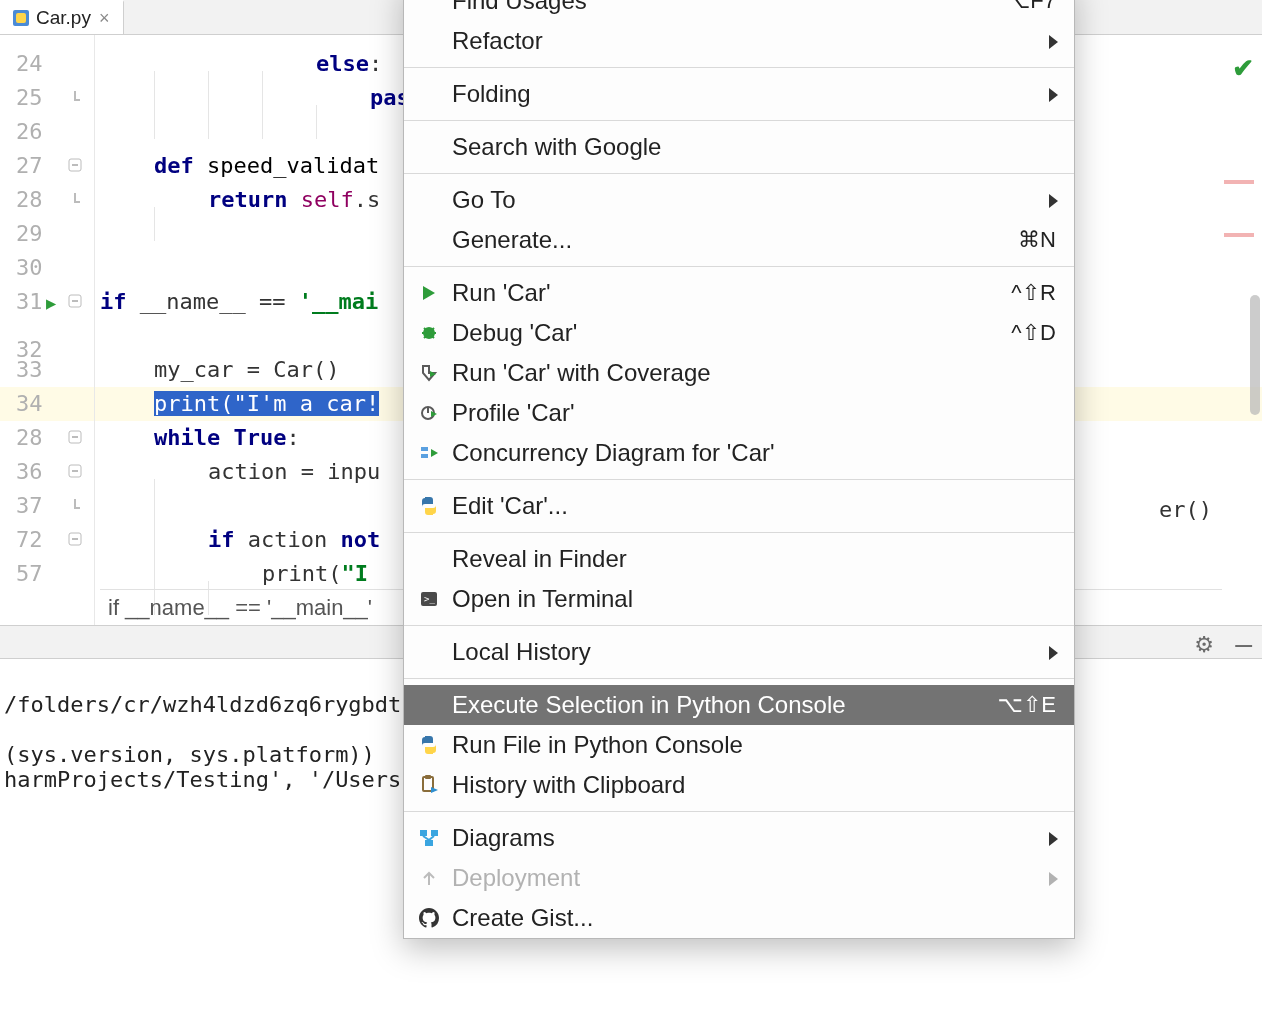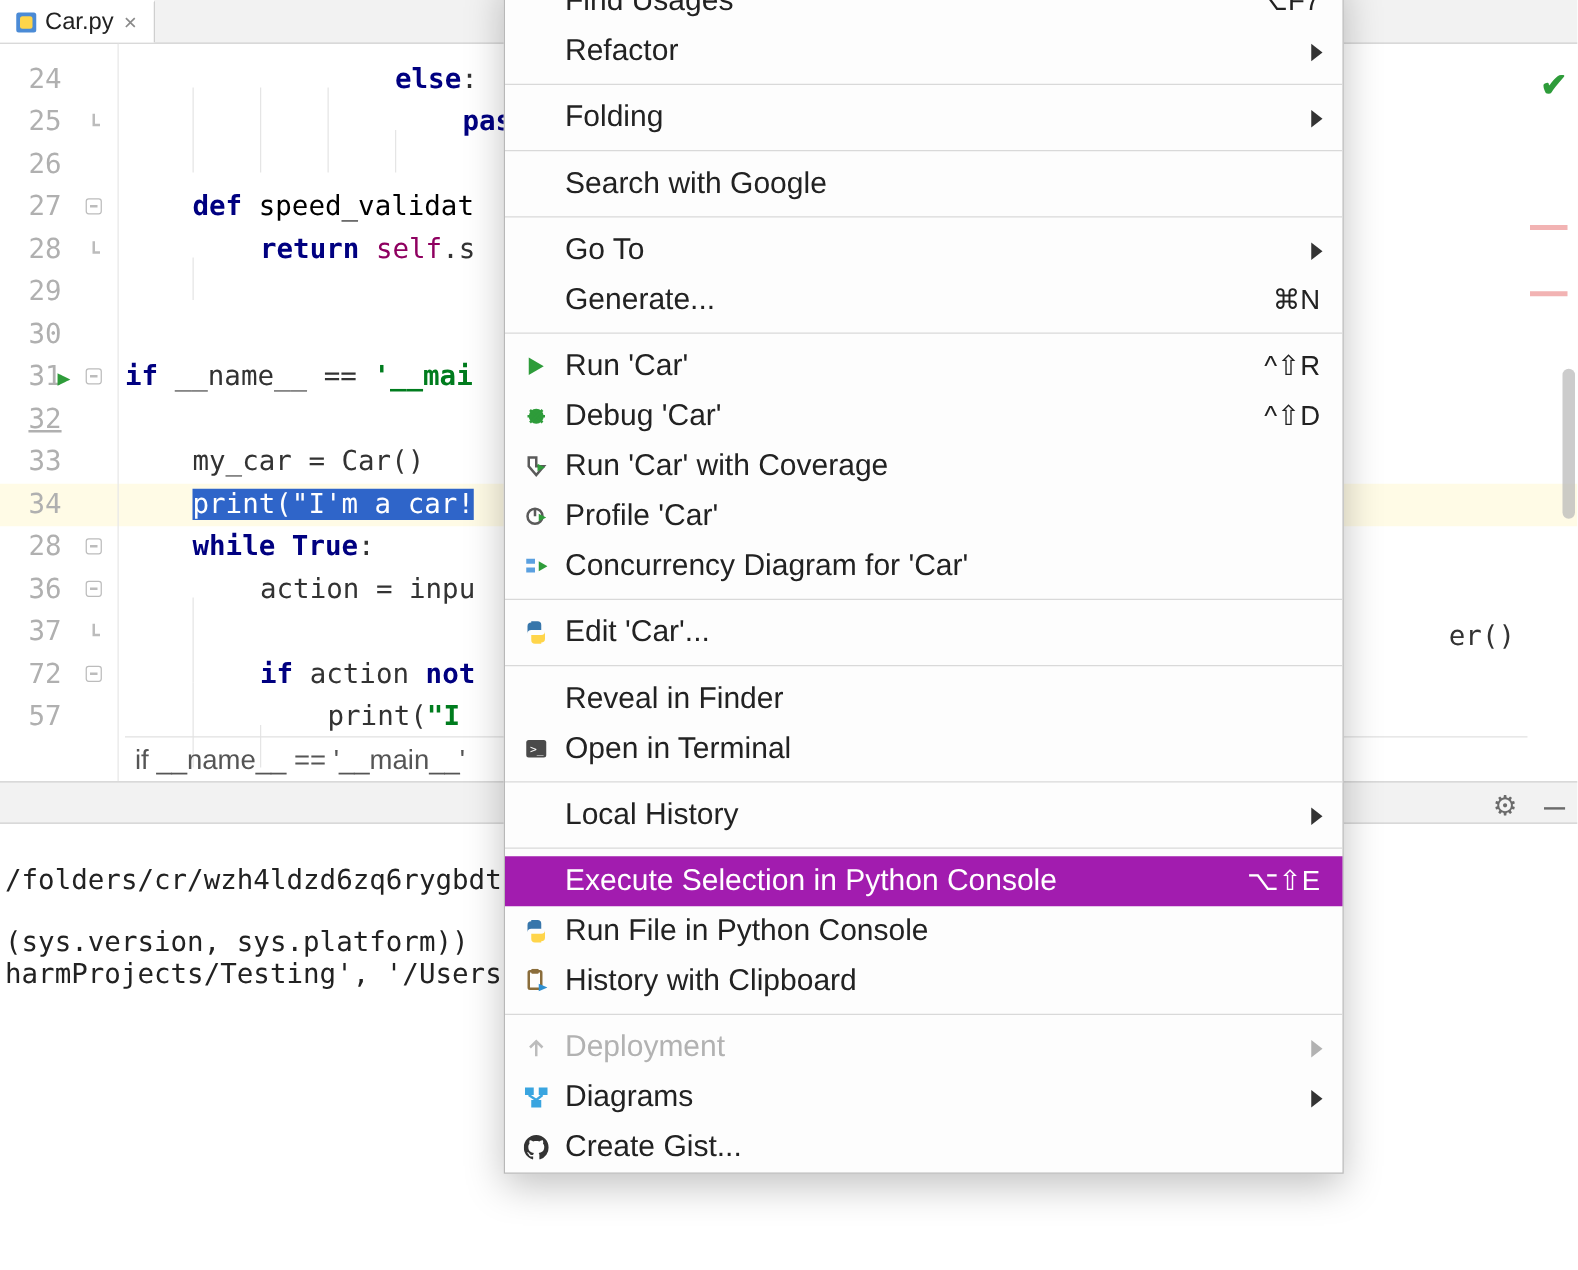--- a/index.html
+++ b/index.html
@@ -14,21 +14,21 @@
   
   .tab-bar { height:35px; border-bottom:1px solid #cfcfcf; background:#f2f2f2; display:flex; align-items:stretch; }
   .tab { display:flex; align-items:center; gap:6px; padding:0 12px; background:#fff; border-right:1px solid #cfcfcf; border-top:2px solid transparent; }
   .tab .py-icon { width:18px; height:18px; }
   .tab-name { font-size:19px; color:#222; }
   .tab-close { font-size:18px; color:#8a8a8a; padding:0 2px; }
 
   
   .editor-wrap { position:relative; height:590px; border-bottom:0; }
   .gutter { position:absolute; left:0; top:0; width:95px; height:100%; border-right:1px solid #e8e8e8; font-family: Menlo, Consolas, monospace; font-size:22px; color:#b0b0b0; }
-  .gutter .ln { position:absolute; right:38px; text-align:center; line-height:34px; height:34px; width:40px;}
+  .gutter .ln { position:absolute; right:38px; text-align:left; line-height:34px; height:34px; width:40px;}
   .gutter .fold { position:absolute; left:68px; width:16px; height:16px; }
   .run-glyph { position:absolute; left:46px; color:#2e9c3a; font-size:17px;}
   .code { position:absolute; left:100px; right:40px; top:0; font-family: Menlo, Consolas, monospace; font-size:22px; white-space:pre; }
   .row-bg { position:absolute; left:0; right:0; height:34px; }
   .row-bg.current { background:#fffbe6; }
   .code-line { position:absolute; left:0; height:34px; line-height:34px; }
   .kw { color:#000080; font-weight:bold; }
   .str { color:#007c1e; font-weight:bold; }
   .fn { color:#000; }
   .self { color:#8f0060; }
@@ -48,21 +48,21 @@
 
   .console { font-family: Menlo, Consolas, monospace; font-size:22px; color:#222; padding:8px 0 0 4px; white-space:pre; }
 
   
   .ctx { position:absolute; left:403px; top:-20px; width:672px; background:#fdfdfd; border:1px solid #b8b8b8; box-shadow:0 10px 30px rgba(0,0,0,.25); font-size:24px; }
   .ctx .sep { height:1px; background:#d9d9d9; margin:6px 0;}
   .ctx .mi { display:flex; align-items:center; height:40px; padding:0 16px 0 48px; position:relative; color:#222; }
   .ctx .mi.sub::after { content:""; position:absolute; right:16px; top:14px; border-left:9px solid #333; border-top:7px solid transparent; border-bottom:7px solid transparent; }
   .ctx .mi .sc { position:absolute; right:18px; color:#222; font-size:22px;}
   .ctx .mi.sel .sc { color:#fff;}
-  .ctx .mi.sel { background:#a21caf; color:#fff; }
+  .ctx .mi.sel { background:#737373; color:#fff; }
   .ctx .mi.dis { color:#b2b2b2; }
   .ctx .mi.dis.sub::after { border-left-color:#b2b2b2;}
   .ctx .ic { position:absolute; left:12px; width:26px; height:26px; display:flex; align-items:center; justify-content:center;}
 
   svg { display:block; }
 </style>
 </head>
 <body>
 
 <div class="tab-bar">
@@ -122,21 +122,21 @@
       <div class="ln" style="top: 182px;">29</div>
       <div class="ln" style="top: 216px;">30</div>
       <div class="ln" style="top: 250px;">31</div>
       <span class="fold" style="top: 259px;">
         <svg width="14" height="14">
           <rect x="1" y="1" width="12" height="12" rx="2" fill="none" stroke="#bcbcbc"></rect>
           <line x1="4" y1="7" x2="10" y2="7" stroke="#bcbcbc" stroke-width="2"></line>
         </svg>
       </span>
       <span class="run-glyph" style="top: 258px;">▶</span>
-      <div class="ln" style="top: 284px; text-decoration: underline;">32</div>
+      <div class="ln" style="top: 298px;">32</div>
       <div class="ln" style="top: 318px;">33</div>
       <div class="ln" style="top: 352px;">34</div>
       <div class="ln" style="top: 386px;">28</div>
       <span class="fold" style="top: 395px;">
         <svg width="14" height="14">
           <rect x="1" y="1" width="12" height="12" rx="2" fill="none" stroke="#bcbcbc"></rect>
           <line x1="4" y1="7" x2="10" y2="7" stroke="#bcbcbc" stroke-width="2"></line>
         </svg>
       </span>
       <div class="ln" style="top: 420px;">36</div>
@@ -306,40 +306,40 @@
     <span class="ic">
         <svg width="18" height="20">
           <rect x="3" y="2" width="10" height="14" rx="1" fill="none" stroke="#8a6d3b" stroke-width="2"></rect>
           <rect x="5" y="0" width="6" height="4" rx="1" fill="#8a6d3b"></rect>
           <polygon points="11,12 18,15 11,18" fill="#2f8fd0"></polygon>
         </svg>
       </span>
     <span>History with Clipboard</span>
   </div>
   <div class="sep"></div>
-  <div class="mi sub dis">
-    <span class="ic">
-        <svg width="18" height="18">
-          <path d="M9 16 L9 4 M4 9 L9 4 L14 9" fill="none" stroke="#bcbcbc" stroke-width="2"></path>
-        </svg>
-      </span>
-    <span>Deployment</span>
-  </div>
   <div class="mi sub">
     <span class="ic">
         <svg width="20" height="18">
           <rect x="1" y="1" width="7" height="6" fill="#3aa5e0"></rect>
           <rect x="12" y="1" width="7" height="6" fill="#3aa5e0"></rect>
           <rect x="6" y="11" width="8" height="6" fill="#3aa5e0"></rect>
           <line x1="4" y1="7" x2="10" y2="11" stroke="#3aa5e0" stroke-width="2"></line>
           <line x1="15" y1="7" x2="10" y2="11" stroke="#3aa5e0" stroke-width="2"></line>
         </svg>
       </span>
     <span>Diagrams</span>
   </div>
+  <div class="mi sub dis">
+    <span class="ic">
+        <svg width="18" height="18">
+          <path d="M9 16 L9 4 M4 9 L9 4 L14 9" fill="none" stroke="#bcbcbc" stroke-width="2"></path>
+        </svg>
+      </span>
+    <span>Deployment</span>
+  </div>
   <div class="mi">
     <span class="ic">
         <svg width="20" height="20" viewBox="0 0 16 16">
           <path fill="#333" d="M8 0C3.58 0 0 3.58 0 8c0 3.54 2.29 6.53 5.47 7.59.4.07.55-.17.55-.38 0-.19-.01-.82-.01-1.49-2.01.37-2.53-.49-2.69-.94-.09-.23-.48-.94-.82-1.13-.28-.15-.68-.52-.01-.53.63-.01 1.08.58 1.23.82.72 1.21 1.87.87 2.33.66.07-.52.28-.87.51-1.07-1.78-.2-3.64-.89-3.64-3.95 0-.87.31-1.59.82-2.15-.08-.2-.36-1.02.08-2.12 0 0 .67-.21 2.2.82.64-.18 1.32-.27 2-.27.68 0 1.36.09 2 .27 1.53-1.04 2.2-.82 2.2-.82.44 1.1.16 1.92.08 2.12.51.56.82 1.27.82 2.15 0 3.07-1.87 3.75-3.65 3.95.29.25.54.73.54 1.48 0 1.07-.01 1.93-.01 2.2 0 .21.15.46.55.38A8.013 8.013 0 0 0 16 8c0-4.42-3.58-8-8-8z"></path>
         </svg>
       </span>
     <span>Create Gist...</span>
   </div>
 </div>
 

